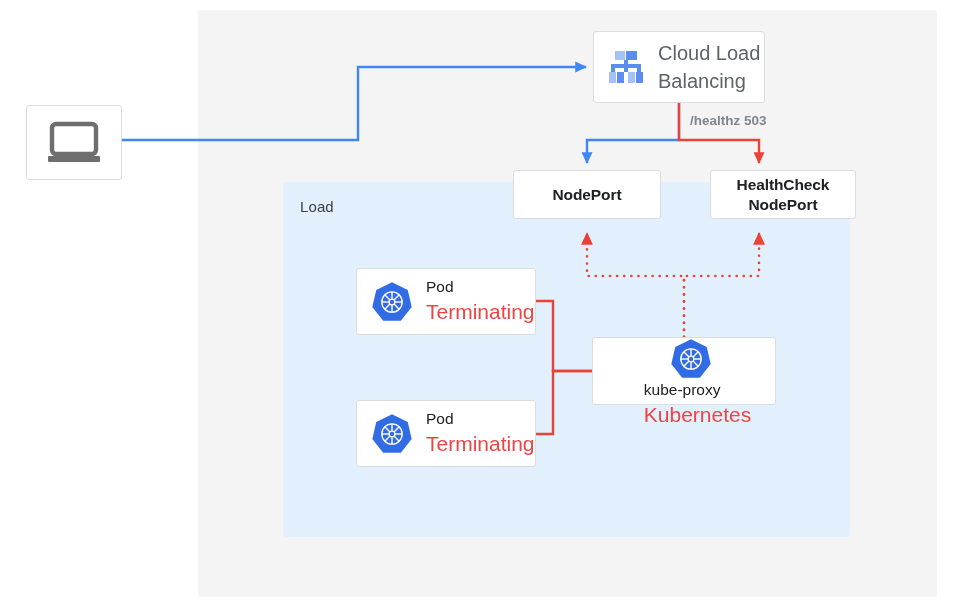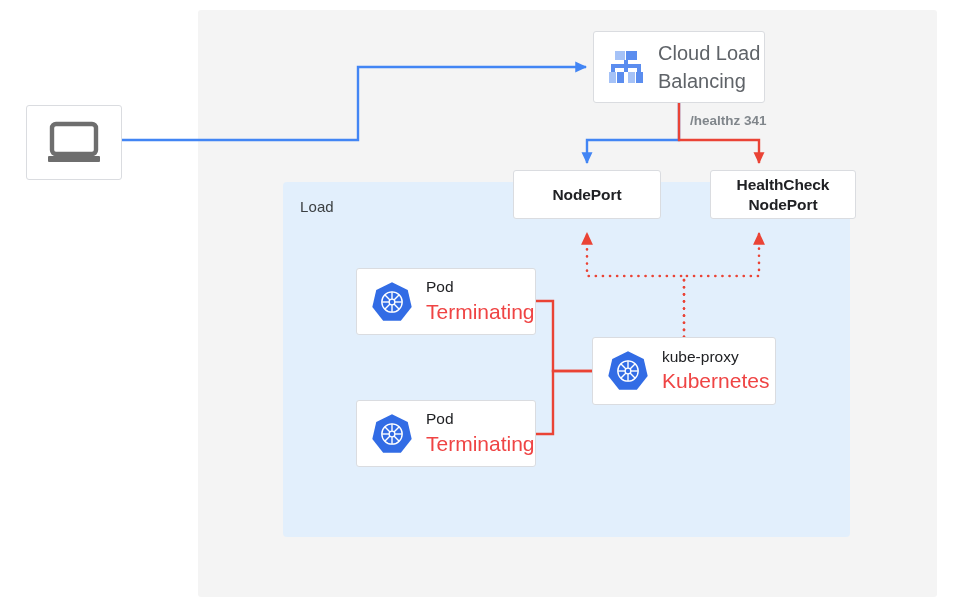--- a/index.html
+++ b/index.html
@@ -117,20 +117,21 @@
   #pod-box-1 { left: 332px; top: 268px; }
   #pod-box-2 { left: 332px; top: 400px; }
 
   
   #kubeproxy-box {
     left: 592px;
     top: 337px;
     width: 184px;
     height: 68px;
     padding-left: 14px;
+    flex-direction: column;
   }
 
   .node-text { margin-left: 13px; }
   .node-text .line1 {
     font-size: 15.5px;
     color: #202124;
     line-height: 1.33;
   }
   .node-text .line2 {
     font-size: 21px;
@@ -220,21 +221,21 @@
       <rect x="11" y="23" width="7" height="11" fill="#5b8def"></rect>
       <rect x="22" y="23" width="7" height="11" fill="#a5c2f7"></rect>
       <rect x="30" y="23" width="7" height="11" fill="#5b8def"></rect>
     </svg>
     <div class="clb-text">
       <div>Cloud Load</div>
       <div>Balancing</div>
     </div>
   </div>
 
-  <div class="edge-label" id="healthz-label">/healthz 341</div>
+  <div class="edge-label" id="healthz-label">/healthz 503</div>
 
   <div class="box center" id="nodeport-box">
     <div class="box-title-bold">NodePort</div>
   </div>
 
   <div class="box center" id="hc-nodeport-box">
     <div class="box-title-bold">
       <div>HealthCheck</div>
       <div>NodePort</div>
     </div>

